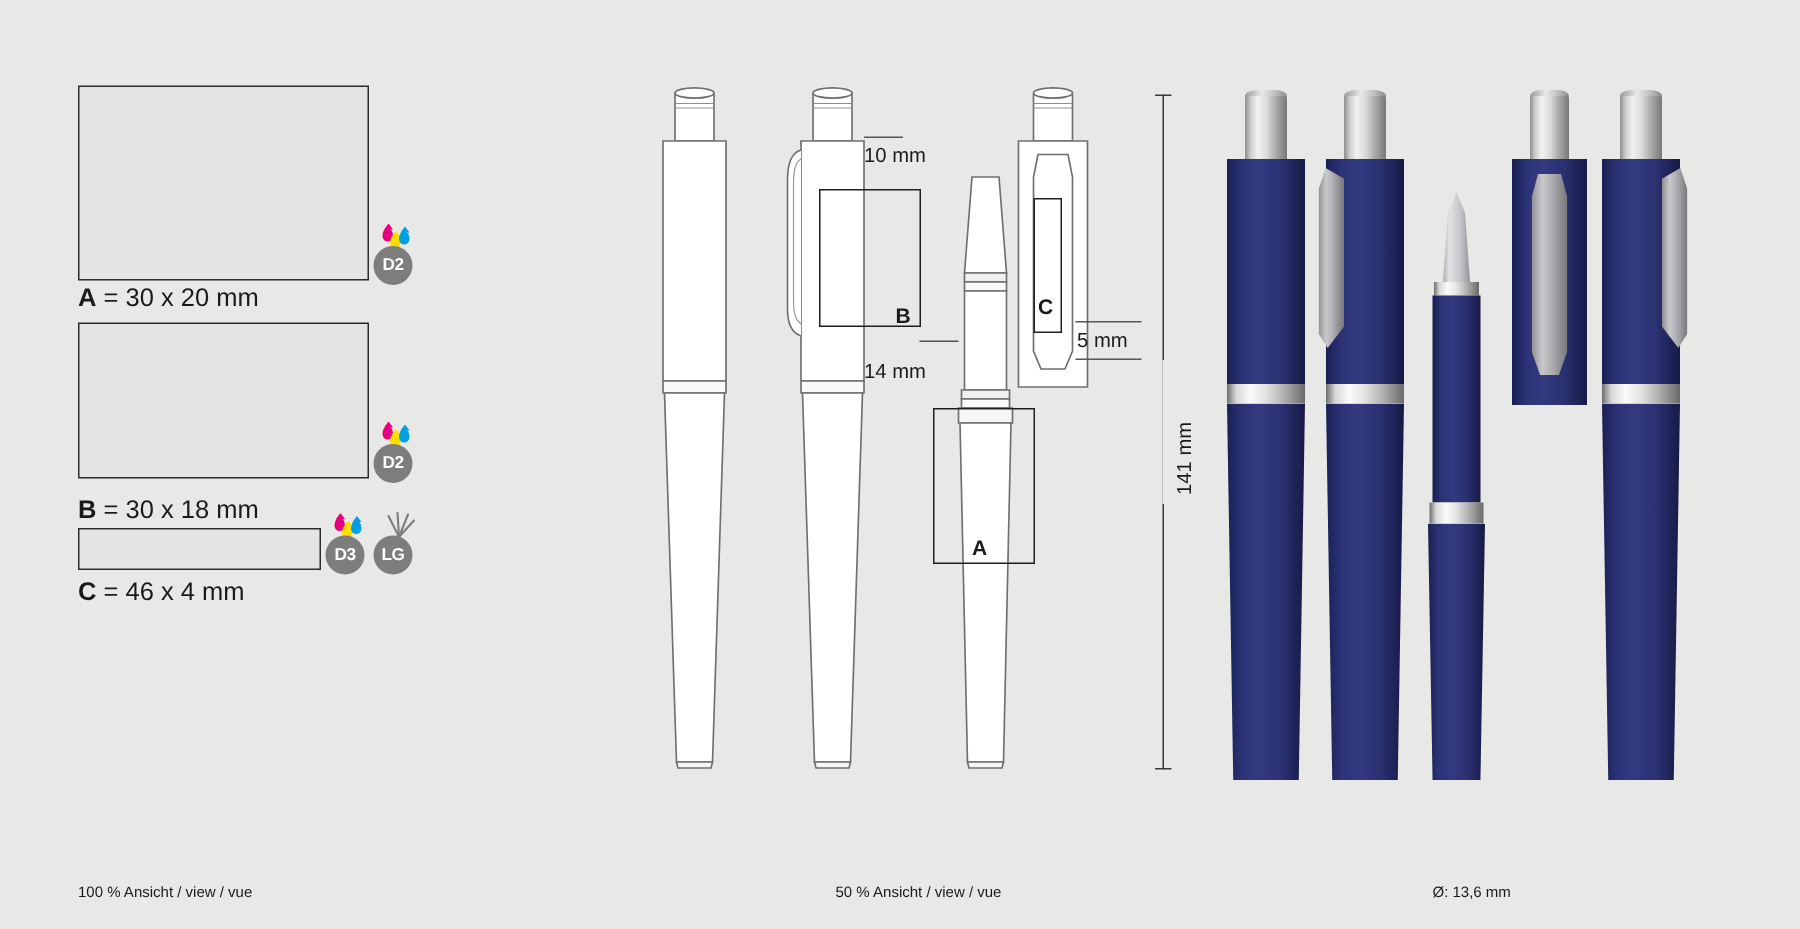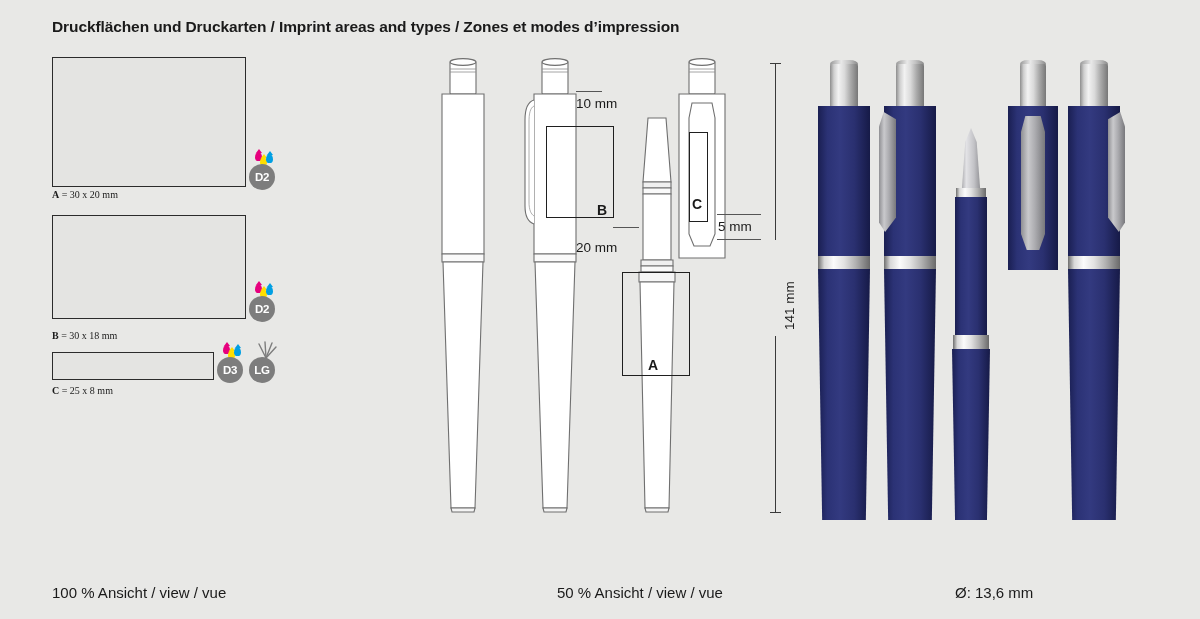--- a/index.html
+++ b/index.html
@@ -22,23 +22,22 @@
 
   
   .area-box{
     position:absolute;
     background:#e4e4e2;
     border:1.5px solid #2b2b2b;
     box-sizing:border-box;
   }
   .area-label{
     position:absolute;
-    font-size:10px;
+    font-size:17px;
     white-space:nowrap;
-    font-family:Liberation Serif, serif;
   }
   .area-label b{font-weight:bold;}
 
   
   .pm-icon{position:absolute;width:30px;height:40px;}
   .pm-circle{
     position:absolute;left:0;bottom:0;
     width:26px;height:26px;border-radius:50%;
     background:#7d7d7d;
     color:#fff;font-size:11.5px;font-weight:bold;
@@ -100,29 +99,28 @@
   .chrome-ring{
     position:absolute;
     background:linear-gradient(to right,#6f6f6f 0%,#d8d8d8 12%,#fbfbfb 30%,#e2e2e2 50%,#b2b2b2 72%,#6a6a6a 100%);
   }
   .clip{
     position:absolute;
     background:linear-gradient(to right,#8f8f93 0%,#c9c9cc 30%,#acacb0 58%,#78787c 100%);
   }
   .tip-cone{position:absolute;}
   .caption{
-    position:absolute;font-size:15px;white-space:nowrap;bottom:18px;
+    position:absolute;font-size:10px;white-space:nowrap;bottom:18px;
   }
 </style>
 </head>
 <body>
 
 <div class="page">
 
-  <div class="title">Druckflächen und Druckarten / Imprint areas and types / Zones et modes d’impression</div>
 
   <div class="area-box" style="left:52px;top:57px;width:194px;height:130px;"></div>
   <div class="area-label" style="left:52px;top:189px;">
     <b>A</b><span> = 30 x 20 mm</span>
   </div>
   <div class="pm-icon" style="left:249px;top:150px;">
     <div class="drops">
       <span class="drop m"></span>
       <span class="drop y"></span>
       <span class="drop c"></span>
@@ -138,21 +136,21 @@
     <div class="drops">
       <span class="drop m"></span>
       <span class="drop y"></span>
       <span class="drop c"></span>
     </div>
     <div class="pm-circle">D2</div>
   </div>
 
   <div class="area-box" style="left:52px;top:352px;width:162px;height:28px;"></div>
   <div class="area-label" style="left:52px;top:385px;">
-    <b>C</b><span> = 25 x 8 mm</span>
+    <b>C</b><span> = 46 x 4 mm</span>
   </div>
   <div class="pm-icon" style="left:217px;top:343px;">
     <div class="drops">
       <span class="drop m"></span>
       <span class="drop y"></span>
       <span class="drop c"></span>
     </div>
     <div class="pm-circle">D3</div>
   </div>
   <div class="pm-icon" style="left:249px;top:343px;text-align:center;">
@@ -217,21 +215,21 @@
       <line x1="17" y1="16" x2="43" y2="16" stroke="#8d8d8d" stroke-width="0.8"></line>
       <path d="M7 38 H53 V202 H7 Z"></path>
       <path d="M20 47 L40 47 L43 62 L43 178 L38 190 L22 190 L17 178 L17 62 Z" fill="#ffffff" stroke="#6f6f6f" stroke-width="1.1"></path>
     </g>
   </svg>
 
   <div class="leader" style="left:576px;top:91px;width:26px;"></div>
   <div class="dimtext" style="left:576px;top:96px;text-align:center;">10 mm</div>
 
   <div class="leader" style="left:613px;top:227px;width:26px;"></div>
-  <div class="dimtext" style="left:576px;top:240px;">20 mm</div>
+  <div class="dimtext" style="left:576px;top:240px;">14 mm</div>
 
   <div class="leader" style="left:717px;top:214px;width:44px;"></div>
   <div class="dimtext" style="left:718px;top:219px;text-align:right;">5 mm</div>
   <div class="leader" style="left:717px;top:239px;width:44px;"></div>
 
   <div class="imprint-rect" style="left:546px;top:126px;width:68px;height:92px;"></div>
   <div class="imprint-letter" style="left:597px;top:202px;">B</div>
 
   <div class="imprint-rect" style="left:689px;top:132px;width:19px;height:90px;"></div>
   <div class="imprint-letter" style="left:692px;top:196px;">C</div>

